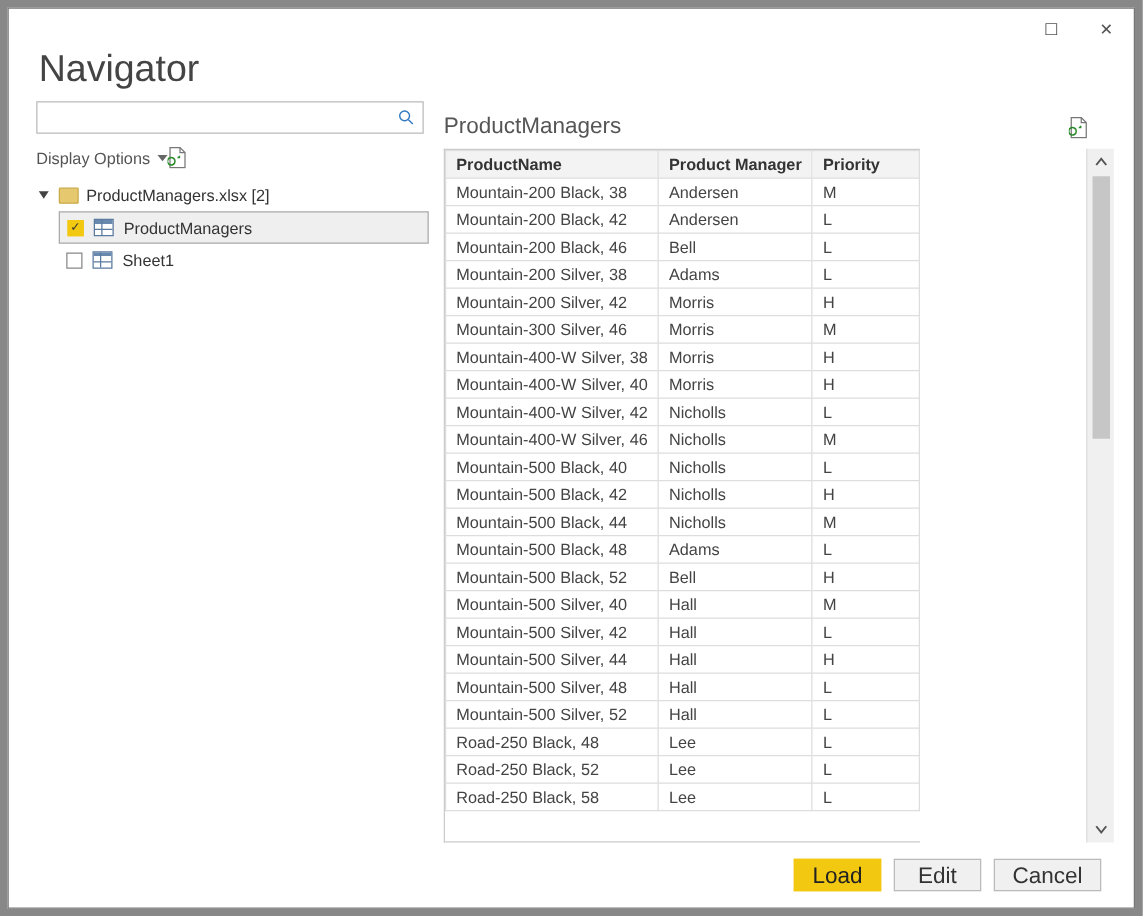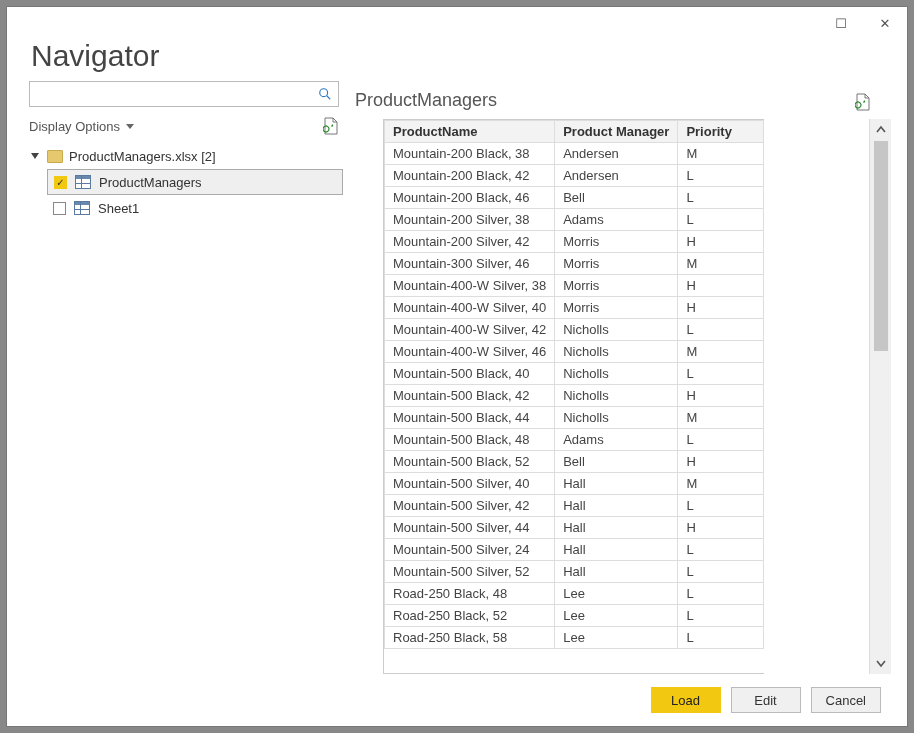--- a/index.html
+++ b/index.html
@@ -8,52 +8,52 @@
   .titlebar { height:32px; display:flex; justify-content:flex-end; align-items:center; padding-right:8px; gap:16px; }
   .tb-btn { width:28px; height:22px; display:flex; justify-content:center; align-items:center; font-size:13px; color:#555; cursor:pointer; }
   .tb-btn span { line-height:1; }
   .header { padding:0 0 16px 24px; }
   .header h1 { font-size:30px; font-weight:300; color:#444; }
   .body { display:flex; position:absolute; top:74px; bottom:52px; left:0; right:0; }
   .left { width:348px; padding:0 0 0 22px; }
   .searchbox { width:310px; height:26px; border:1px solid #bbb; display:flex; align-items:center; padding:0 6px; justify-content:space-between; }
   .searchbox input { border:none; outline:none; font-size:13px; flex:1; background:transparent; }
   .search-icon { width:14px; height:14px; }
-  .dopt-row { width:310px; margin-top:10px; display:flex; justify-content:space-between; align-items:center; }
+  .dopt-row { width:310px; margin-top:10px; display:flex; align-items:center; }
   .dopt { font-size:13px; color:#555; display:flex; align-items:center; gap:6px; cursor:pointer; }
   .caret-down { width:0;height:0;border-left:4px solid transparent;border-right:4px solid transparent;border-top:5px solid #666; display:inline-block; }
   .doc-icon svg { width:16px; height:18px; display:block; }
   .tree { margin-top:8px; font-size:13px; color:#333; }
   .tree-row { display:flex; align-items:center; height:26px; gap:6px; cursor:pointer; }
   .arrow { width:0;height:0;border-left:4px solid transparent;border-right:4px solid transparent;border-top:6px solid #444; display:inline-block; margin-left:2px; margin-right:2px; }
   .folder-icon { width:16px;height:13px; background:#e6c86e; border-radius:1px; border:1px solid #c9aa4a; }
   .tree-children { margin-left:18px; }
   .child-row { display:flex; align-items:center; height:26px; gap:8px; padding-left:6px; }
   .child-row.selected { background:#efefef; border:1px solid #aaa; width:296px; }
   .chk { width:13px; height:13px; border:1px solid #888; background:#fff; display:inline-flex; align-items:center; justify-content:center; font-size:10px; color:#333; }
   .chk.checked { background:#f2c811; border-color:#f2c811; }
   .tbl-icon { width:16px; height:14px; border:1px solid #5a7aa0; background:linear-gradient(to bottom,#6888ad 25%, #fff 25%); position:relative; }
   .tbl-icon::before { content:""; position:absolute; left:33%; top:0; bottom:0; width:1px; background:#5a7aa0; }
   .tbl-icon::after { content:""; position:absolute; left:0; right:0; top:60%; height:1px; background:#5a7aa0; }
   .right { flex:1; padding-right:16px; display:flex; flex-direction:column; min-height:0; }
   .preview-head { display:flex; justify-content:space-between; align-items:flex-end; height:30px; padding-right:20px; }
   .preview-head h2 { font-size:18px; font-weight:300; color:#555; }
-  .grid-wrap { flex:1; margin-top:8px; display:flex; min-height:0;margin-left:28px; }
+  .grid-wrap { flex:1; margin-top:8px; display:flex; min-height:0; }
   .grid { border:1px solid #ccc; border-right:none; font-size:13px; color:#333; overflow:hidden; flex:0 0 auto; }
   .grid table { border-collapse:collapse; table-layout:fixed; }
   .grid th, .grid td { border:1px solid #ddd; padding:3px 8px; text-align:left; height:22px; white-space:nowrap; overflow:hidden; }
   .grid th { background:#f3f3f3; color:#333; font-weight:600; }
   .grid tbody tr td { color:#444; }
   .spacer { flex:1; }
   .vscroll { width:22px; background:#f0f0f0; border-left:1px solid #ddd; position:relative; display:flex; flex-direction:column; align-items:center; }
   .vscroll .arrow-btn { width:22px; height:22px; display:flex; align-items:center; justify-content:center; color:#666; font-size:13px; cursor:pointer; }
   .vscroll .thumb { width:14px; flex:1; background:#c6c6c6; margin:0 0 2px 0; max-height:210px; }
   .vscroll .track-rest { flex:1; }
   .footer { position:absolute; bottom:0; left:0; right:0; height:52px; display:flex; justify-content:flex-end; align-items:center; gap:10px; padding-right:26px; }
-  .btn { min-width:70px; height:26px; border:1px solid #bbb; background:#f0f0f0; font-size:13px; color:#333; padding:0 14px; cursor:pointer; }
+  .btn { min-width:70px; height:26px; border:1px solid #bbb; background:#f0f0f0; font-size:18px; color:#333; padding:0 14px; cursor:pointer; }
   .btn.primary { background:#f2c811; border-color:#f2c811; color:#222; }
 </style>
 </head>
 <body>
 
 <div class="frame">
 
   <div class="titlebar">
     <div class="tb-btn">
         <span>☐</span>
@@ -229,21 +229,21 @@
                   <td>Mountain-500 Silver, 42</td>
                   <td>Hall</td>
                   <td>L</td>
                 </tr>
                 <tr>
                   <td>Mountain-500 Silver, 44</td>
                   <td>Hall</td>
                   <td>H</td>
                 </tr>
                 <tr>
-                  <td>Mountain-500 Silver, 24</td>
+                  <td>Mountain-500 Silver, 48</td>
                   <td>Hall</td>
                   <td>L</td>
                 </tr>
                 <tr>
                   <td>Mountain-500 Silver, 52</td>
                   <td>Hall</td>
                   <td>L</td>
                 </tr>
                 <tr>
                   <td>Road-250 Black, 48</td>

